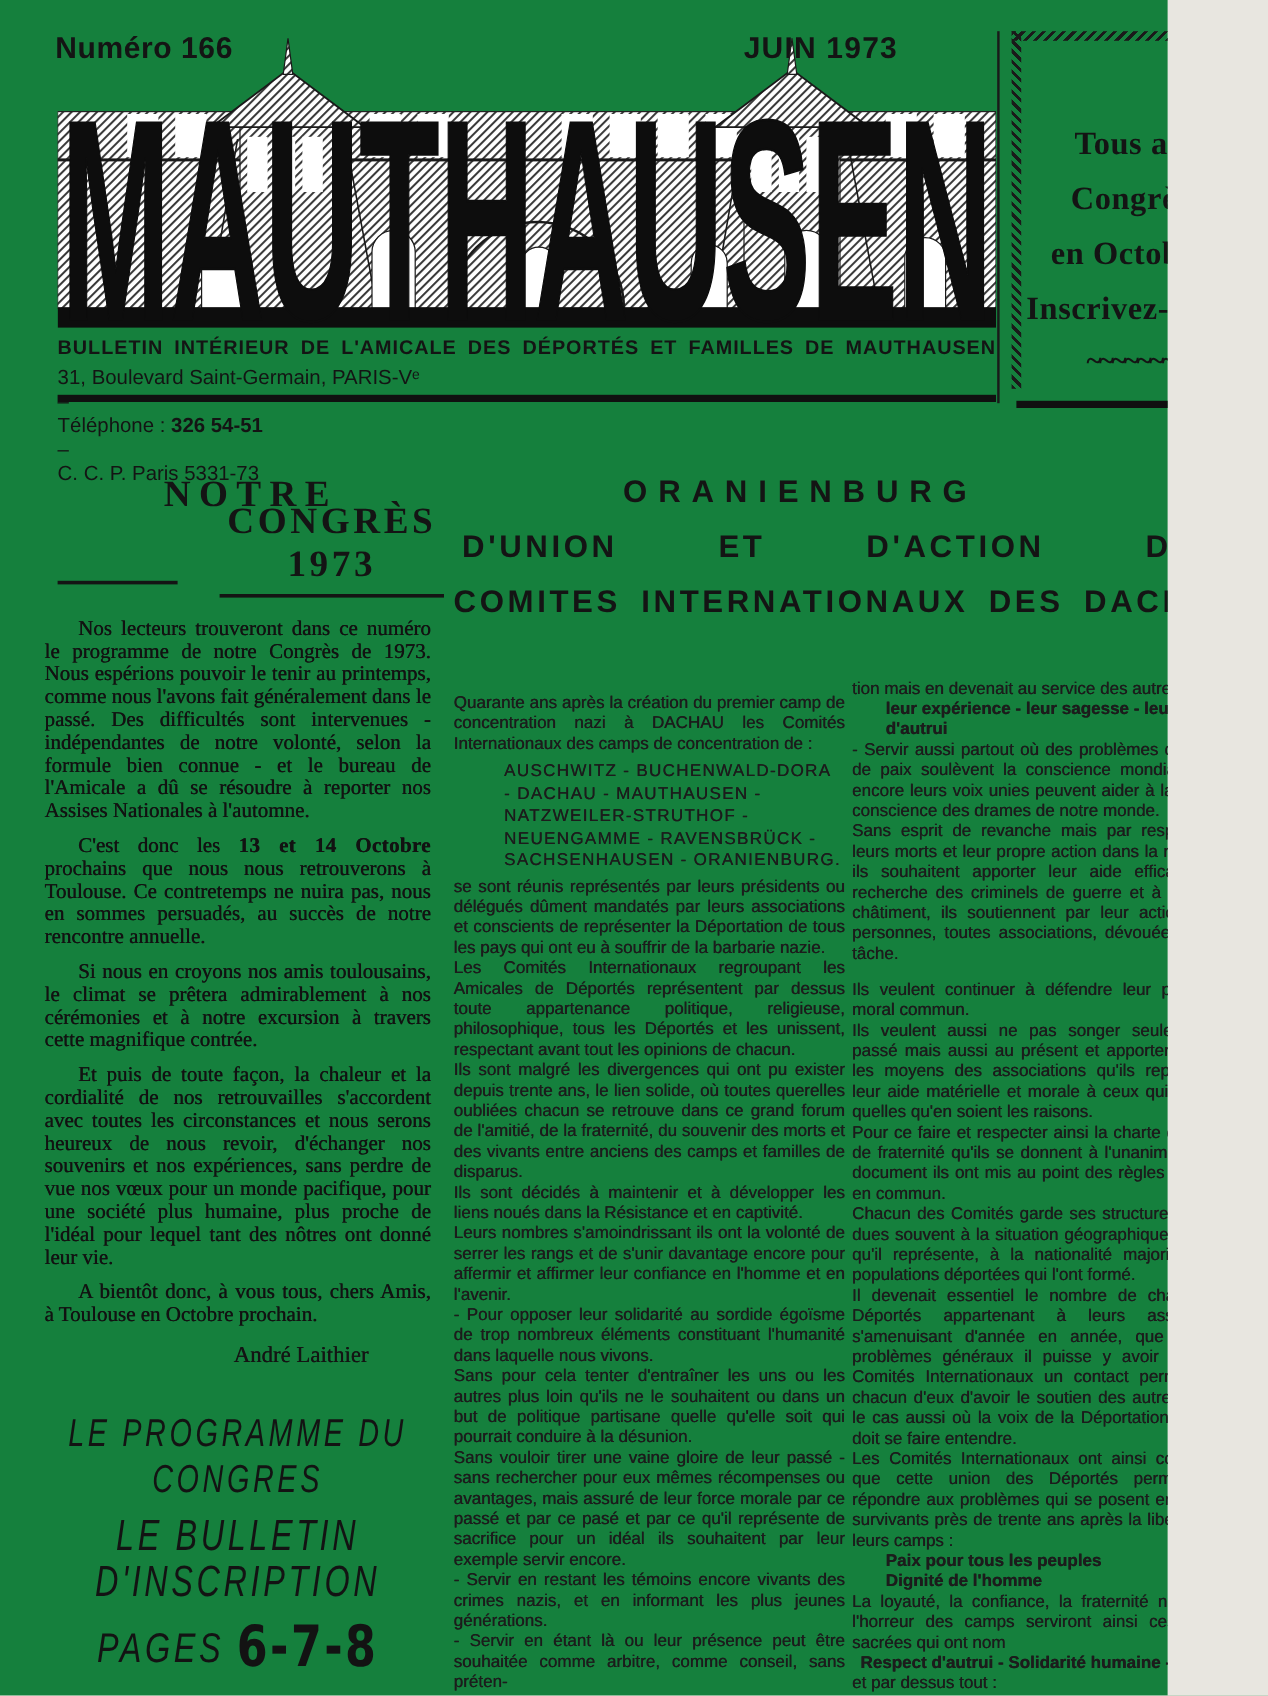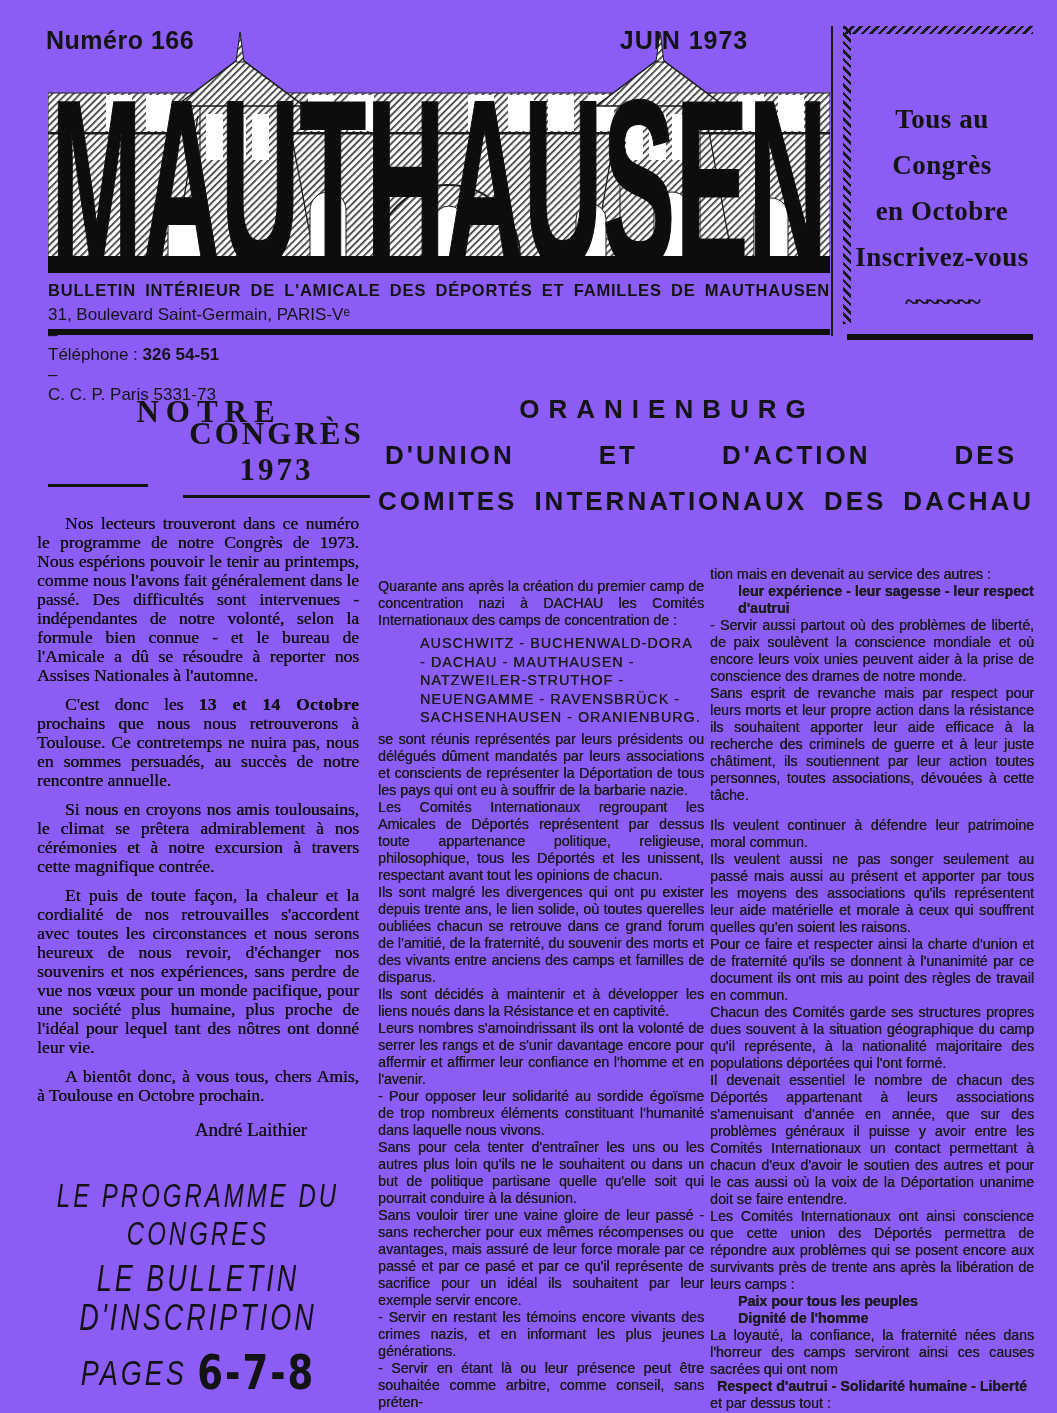--- a/index.html
+++ b/index.html
@@ -1,16 +1,16 @@
 <!DOCTYPE html>
 <html><head>
 <meta charset="utf-8">
 <style>
   html,body{margin:0;padding:0;background:#e8e6e0;}
-  #page{position:relative;width:1057px;height:1413px;background:#8b5cf6;overflow:hidden;
+  #page{position:relative;width:973px;height:1413px;background:#15803d;overflow:hidden;
         font-family:"Liberation Sans",sans-serif;color:#141414;}
   .abs{position:absolute;}
 
   
   .issue{left:46px;top:26px;font-weight:bold;font-size:25px;letter-spacing:.5px;}
   .date{left:540px;top:26px;width:288px;text-align:center;font-weight:bold;font-size:25px;letter-spacing:1px;}
   .art{left:48px;top:26px;width:782px;height:252px;}
   .vrule{left:831px;top:26px;width:2px;height:310px;background:#1a1a1a;}
 
   .abox{left:843px;top:26px;width:190px;height:302px;}

